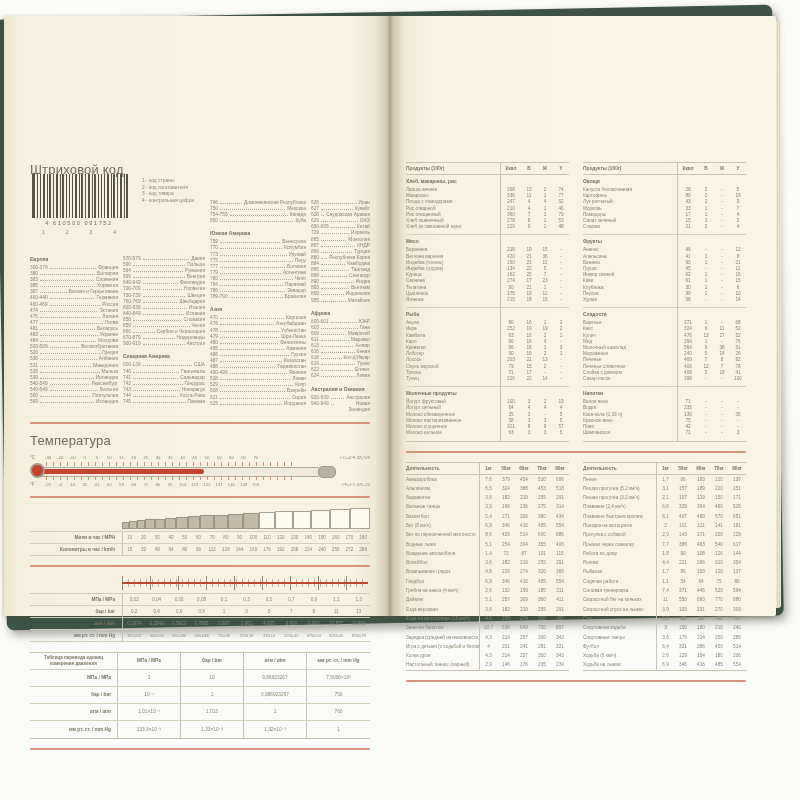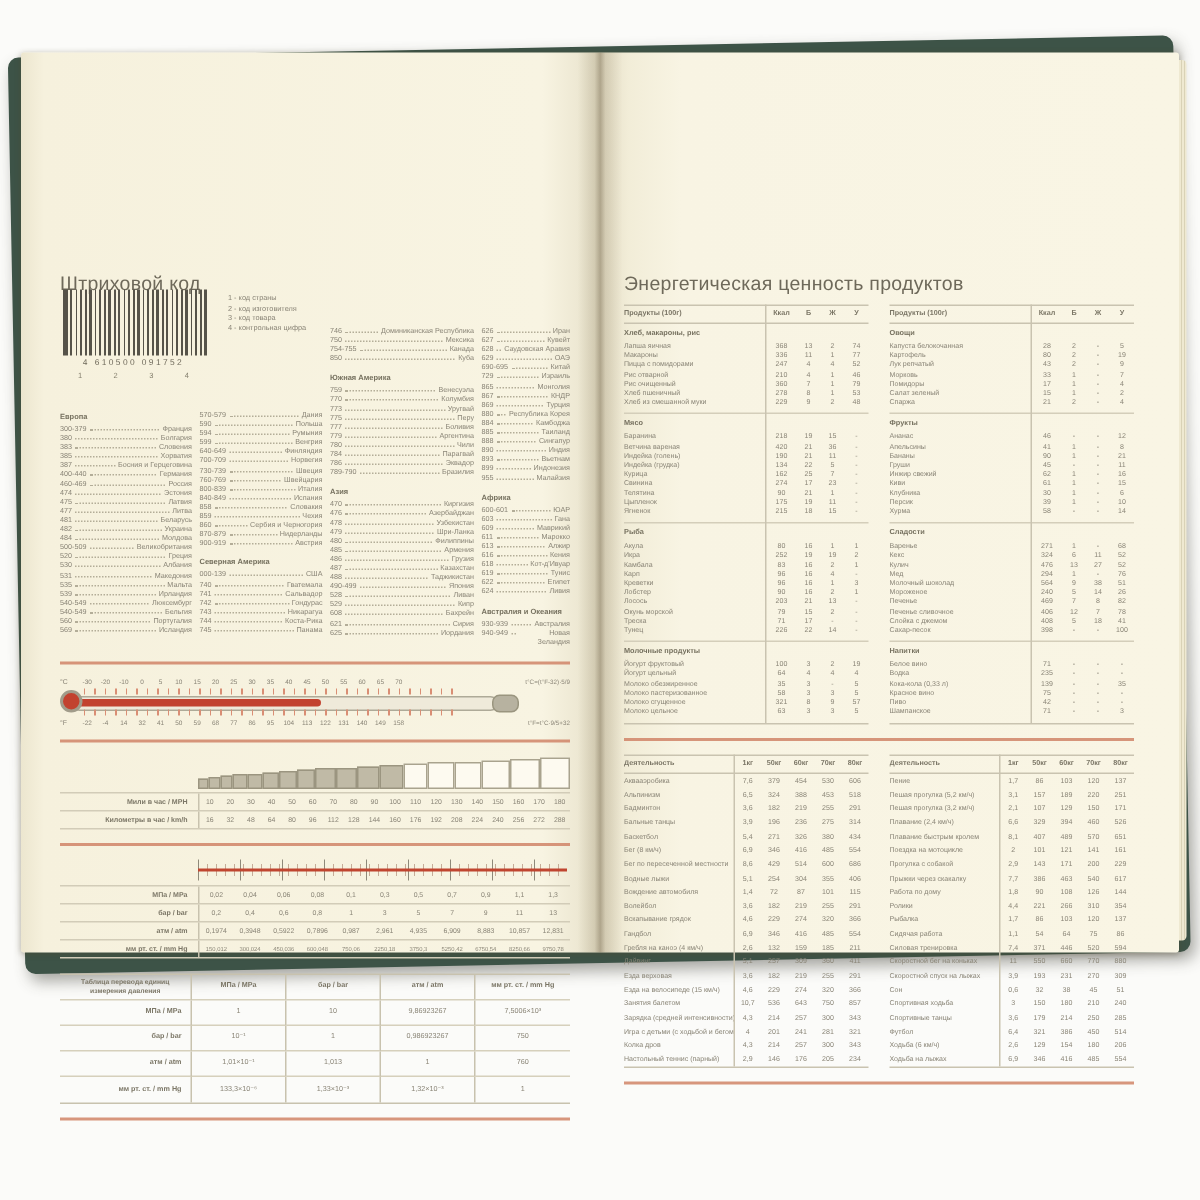--- a/index.html
+++ b/index.html
@@ -1,17 +1,17 @@
 <!DOCTYPE html>
 <html><head>
 <meta charset="utf-8">
 <style>
   html,body{margin:0;padding:0;width:800px;height:800px;background:#fbfbf9;overflow:hidden;
     font-family:"Liberation Sans","DejaVu Sans",sans-serif;color:#85806e;}
-  .book{position:absolute;left:14px;top:16px;width:772px;height:600px;margin-top:19px;}
+  .book{position:absolute;left:4px;top:16px;width:772px;height:600px;}
   .cover{position:absolute;inset:-4px -2px -7px -3px;background:#3d5347;border-radius:7px;
     transform:rotate(-1.1deg);box-shadow:3px 5px 10px rgba(60,60,50,.45);}
   .spread{position:absolute;inset:0;display:flex;border-radius:2px;
     box-shadow:0 1px 4px rgba(80,70,40,.4);}
   .page{width:50%;position:relative;}
   .page.left{background:linear-gradient(90deg,#ece6cf 0,#f6f1dd 4%,#f8f4e2 90%,#e7e1ca 100%);border-radius:2px 0 0 2px;}
   .page.right{background:linear-gradient(90deg,#e4ddc6 0,#f2edd8 5%,#f8f4e3 14%,#f9f5e4 100%);border-radius:0 2px 2px 0;}
   .page.right::after{content:"";position:absolute;right:-5px;top:5px;bottom:8px;width:5px;border-radius:0 3px 3px 0;
     background:repeating-linear-gradient(90deg,#efe9d1 0 1px,#d9d2b6 1px 2px);}
   .spine{position:absolute;left:50%;top:0;bottom:0;width:30px;transform:translateX(-50%);pointer-events:none;
@@ -670,20 +670,21 @@
                   <span class="bc-leader"></span>
                   <span class="bc-name">Новая Зеландия</span>
                 </div>
               </div>
             </div>
         </div>
 
         <div class="rule"></div>
 
         <div>
+          <h2>Температура</h2>
           <div class="t-row">
             <span class="t-unit">°C</span>
             <div class="t-scale" id="c-ticks">
                 <span class="tick">-30</span>
                 <span class="tick">-20</span>
                 <span class="tick">-10</span>
                 <span class="tick">0</span>
                 <span class="tick">5</span>
                 <span class="tick">10</span>
                 <span class="tick">15</span>
@@ -944,21 +945,20 @@
         </div>
 
         <div class="rule"></div>
       </div>
     </div>
 
     <div class="page right">
       <div class="content">
 
         <div>
-          <h2>Энергетическая ценность продуктов</h2>
           <div class="tgroups" id="energy-groups">
               <div class="e-group">
                 <div class="e-head">
                   <span class="e-lab">Продукты (100г)</span>
                   <span class="e-num">Ккал</span>
                   <span class="e-num">Б</span>
                   <span class="e-num">Ж</span>
                   <span class="e-num">У</span>
                 </div>
                 <div class="e-cat">

